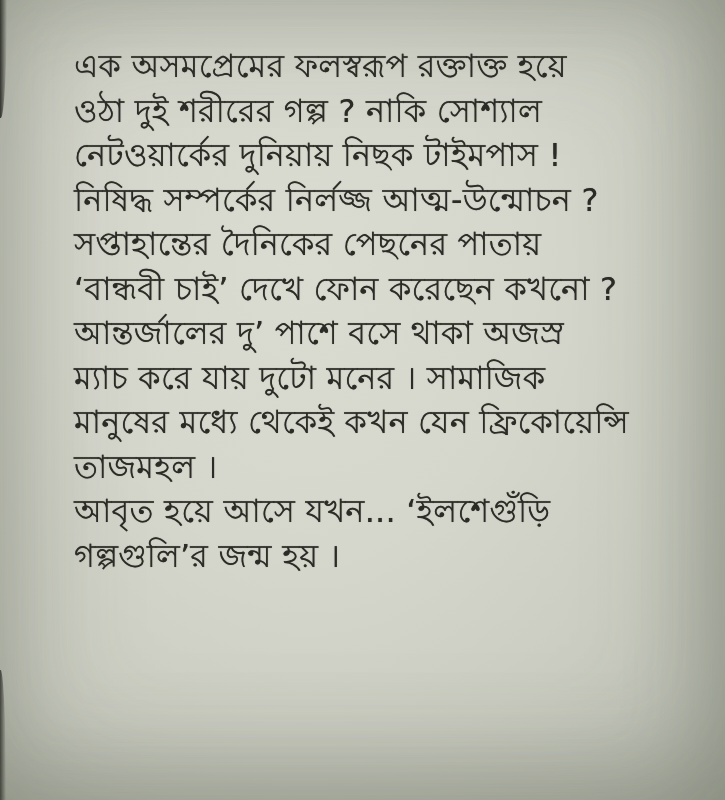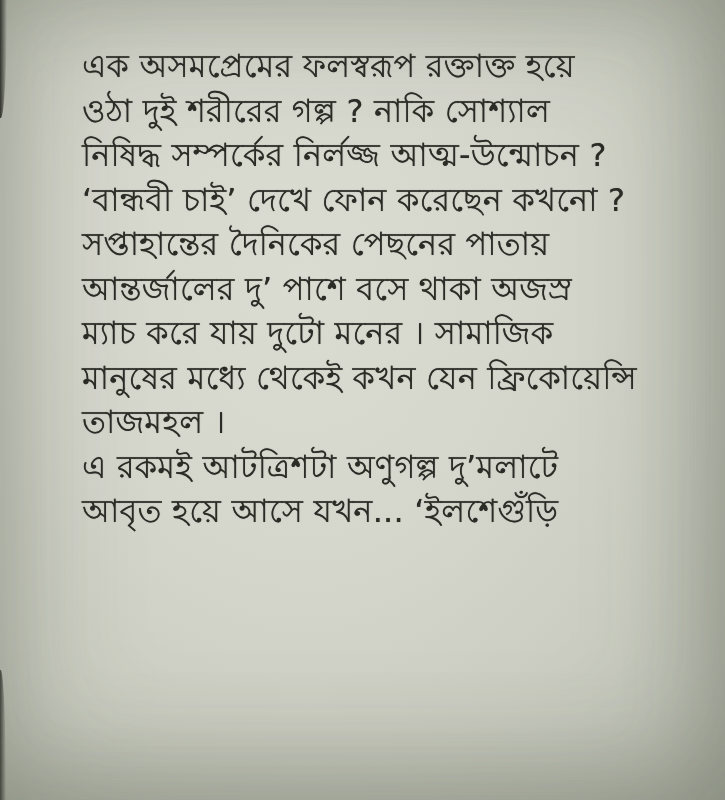--- a/index.html
+++ b/index.html
@@ -56,43 +56,43 @@
   .textblock {
     position: absolute;
     left: 74px;
     top: 44px;
     width: 600px;
     color: #2c2c27;
     font-size: 32px;
     line-height: 44.5px;
     letter-spacing: 0.2px;
     text-shadow: 0 0 0.7px rgba(44, 44, 39, 0.75);
-    margin-left: 8px;
   }
 
   .line {
     white-space: nowrap;
   }
 </style>
 </head>
 <body>
 
 <div class="photo">
 
   <div class="textblock">
     <div class="line">এক অসমপ্রেমের ফলস্বরূপ রক্তাক্ত হয়ে</div>
     <div class="line">ওঠা দুই শরীরের গল্প ? নাকি সোশ্যাল</div>
+    <div class="line">নেটওয়ার্কের দুনিয়ায় নিছক টাইমপাস !</div>
     <div class="line">নিষিদ্ধ সম্পর্কের নির্লজ্জ আত্ম-উন্মোচন ?</div>
+    <div class="line">সপ্তাহান্তের দৈনিকের পেছনের পাতায়</div>
     <div class="line">‘বান্ধবী চাই’ দেখে ফোন করেছেন কখনো ?</div>
-    <div class="line">সপ্তাহান্তের দৈনিকের পেছনের পাতায়</div>
     <div class="line">আন্তর্জালের দু’ পাশে বসে থাকা অজস্র</div>
     <div class="line">ম্যাচ করে যায় দুটো মনের । সামাজিক</div>
     <div class="line">মানুষের মধ্যে থেকেই কখন যেন ফ্রিকোয়েন্সি</div>
     <div class="line">তাজমহল ।</div>
-    <div class="line">এ রকমই আটত্রিশটা অণুগল্প দু’মলাটে</div>
     <div class="line">আবৃত হয়ে আসে যখন... ‘ইলশেগুঁড়ি</div>
+    <div class="line">গল্পগুলি’র জন্ম হয় ।</div>
   </div>
 
   <div class="edge-top-left"></div>
   <div class="edge-bottom-left"></div>
   <div class="vignette"></div>
 
 </div>
 
 </body></html>

